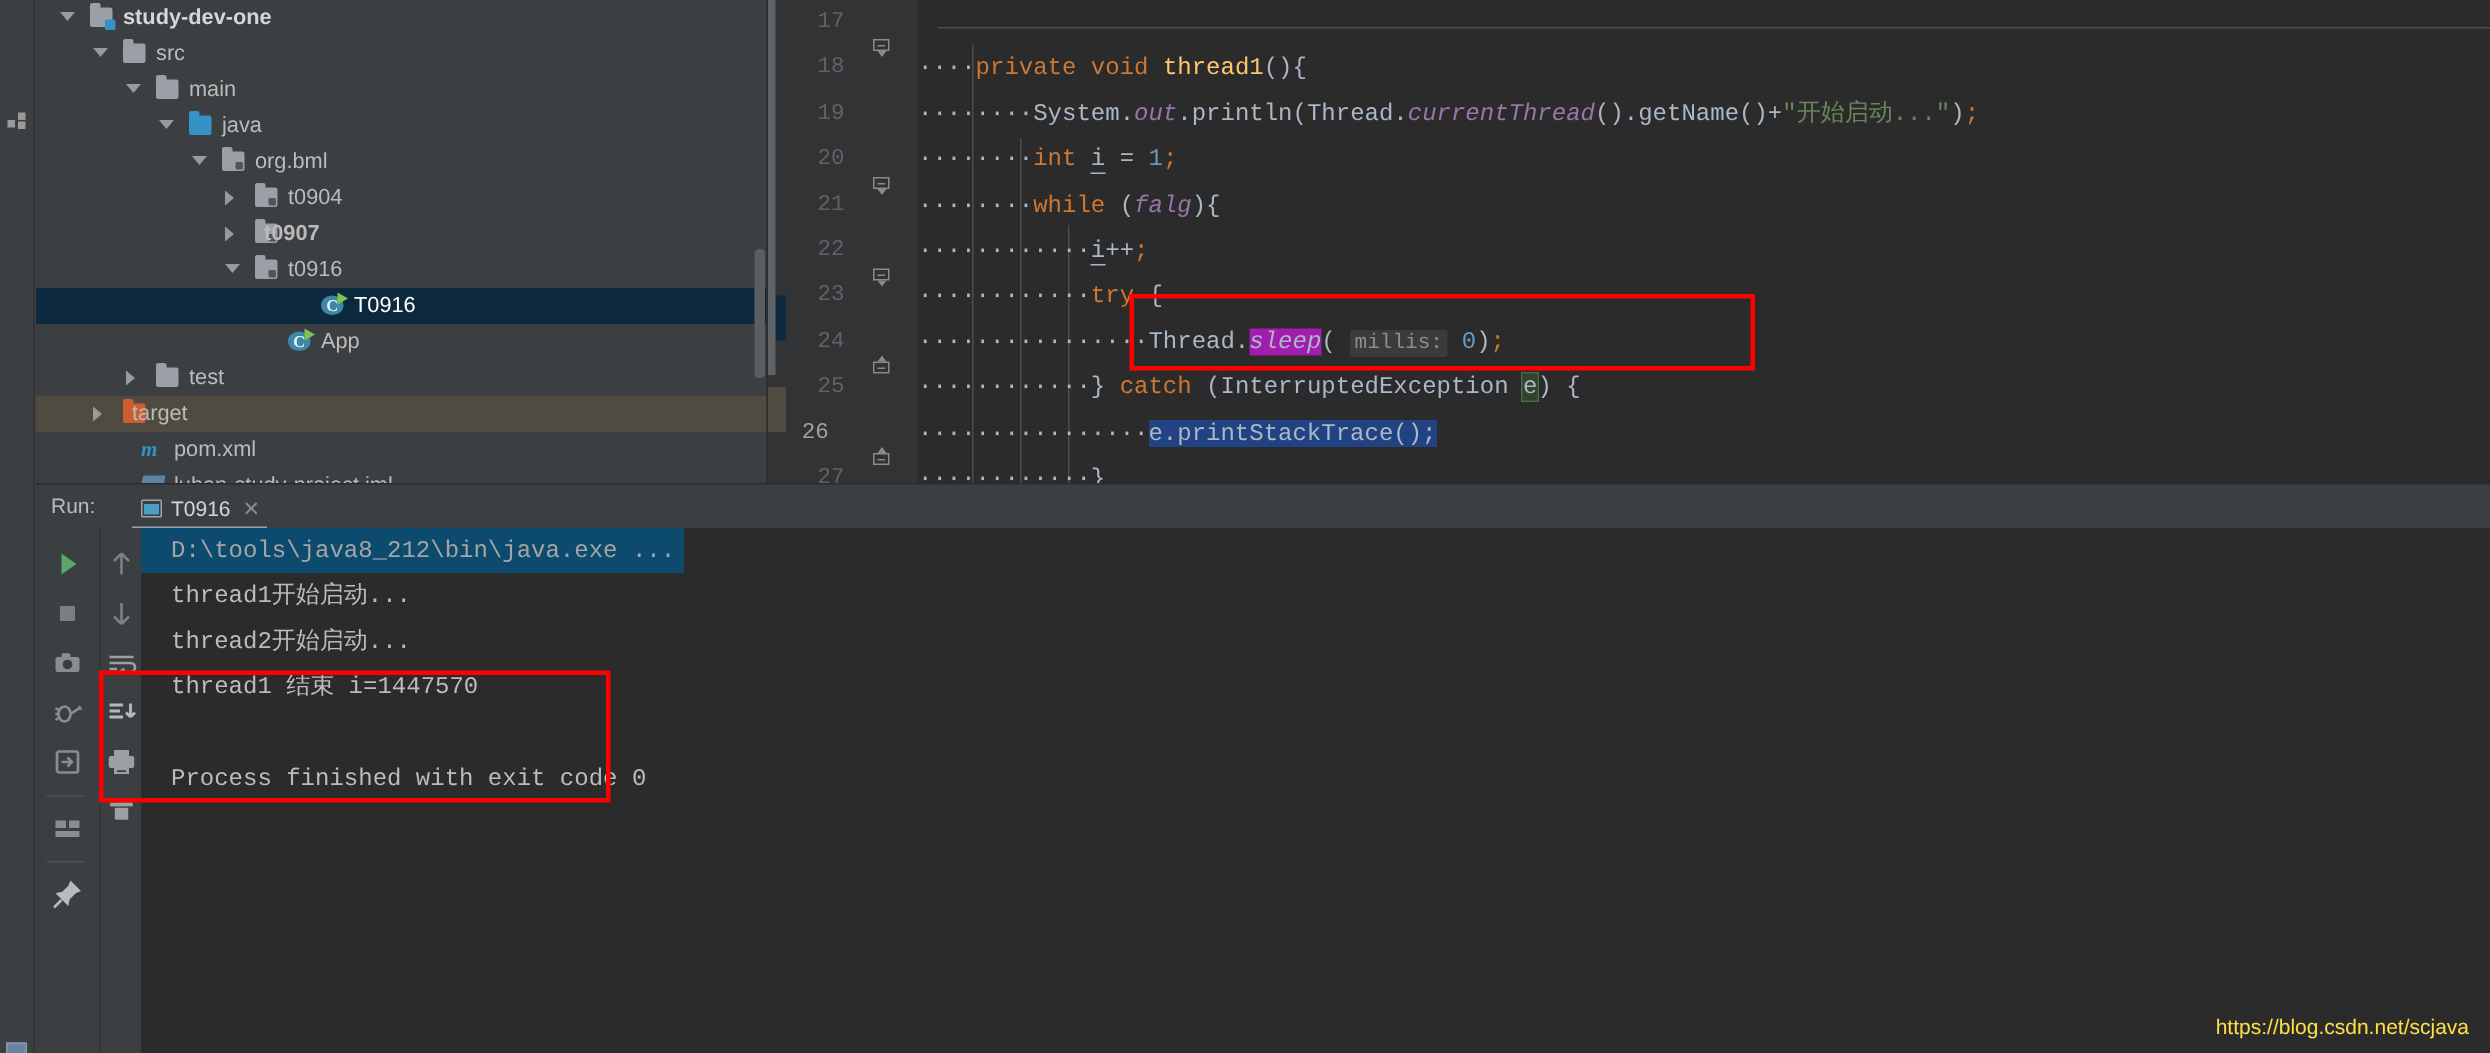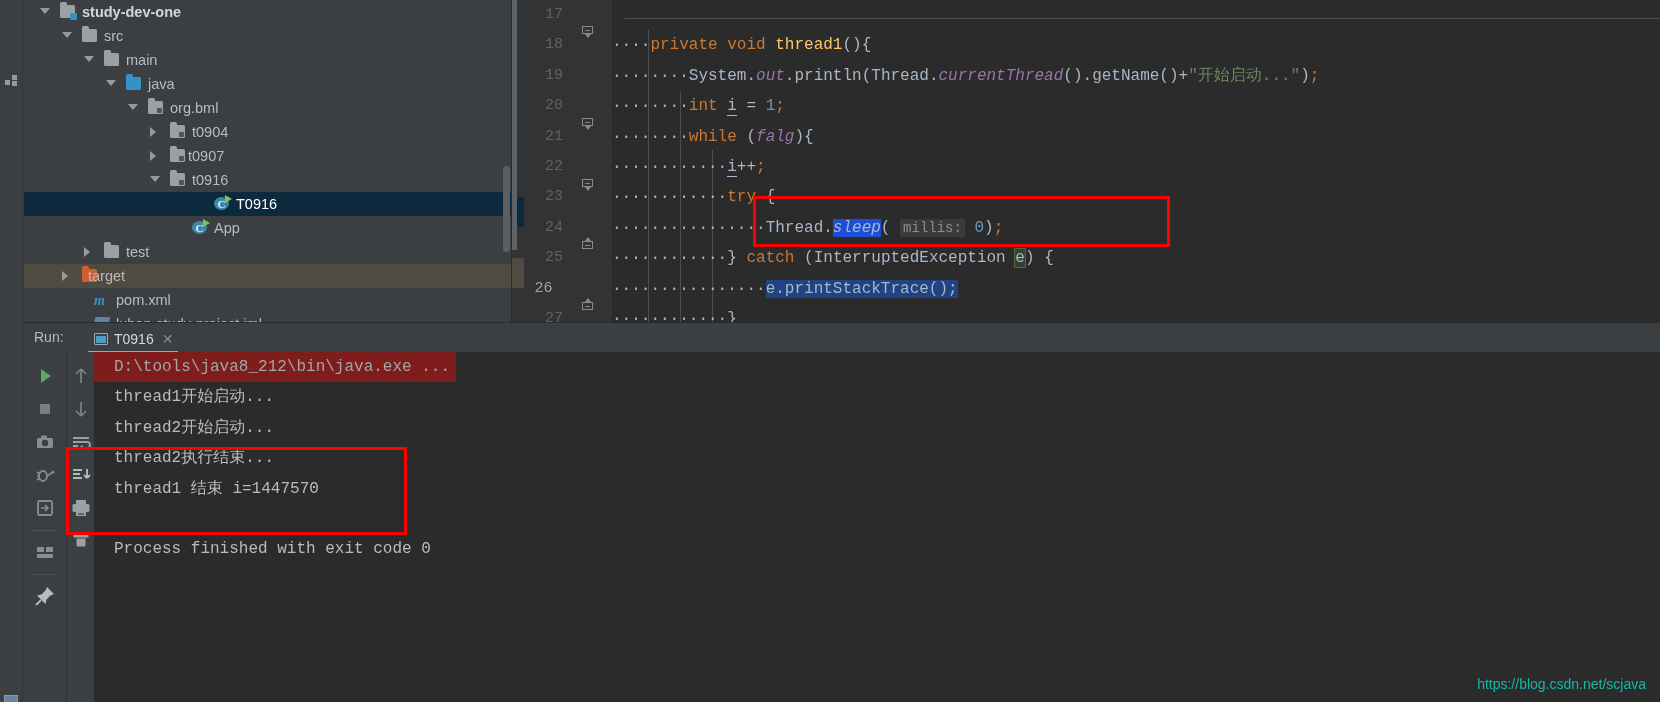--- a/index.html
+++ b/index.html
@@ -177,21 +177,21 @@
   .kw   { color:#cc7832; }
   .mth  { color:#ffc66d; }
   .fld  { color:#9876aa; font-style:italic; }
   .stat { color:#9876aa; font-style:italic; }
   .num  { color:#6897bb; }
   .str  { color:#6a8759; }
   .punc { color:#a9b7c6; }
   .semi { color:#cc7832; }
   .ident{ color:#a9b7c6; }
   .var-u{ color:#a9b7c6; border-bottom:1px solid #a9b7c6; }
-  .sleep{ color:#a9b7c6; font-style:italic; background:#1d4ed8; }
+  .sleep{ color:#a9b7c6; font-style:italic; background:#a21caf; }
   .hint {
     color:#8c8c8c; background:#3b3b3b; border-radius:2px;
     padding:1px 3px; font-size:14px;
   }
   .selblue { background:#214283; }
   .greenbox {
     background:#32422f; outline:1px solid #4a6b44;
   }
   
   .ed-sep {
@@ -258,29 +258,29 @@
   .console-out {
     position:absolute; left:70px; top:0; right:0; height:350px;
     background:#2b2b2b;
     font-family:"Liberation Mono", monospace;
   }
   .cline {
     height:30.4px; line-height:30.4px; font-size:16px; color:#bbbbbb;
     padding-left:20px; white-space:pre;
   }
   .cline.cmd {
-    color:#a5a5a5; background:#7f1d1d; display:inline-block;
+    color:#a5a5a5; background:#0c4a6e; display:inline-block;
     padding-right:6px;
   }
   .cline-cmdwrap { height:30.4px; }
 
   
   .watermark {
     position:absolute; right:14px; bottom:10px;
-    font-size:14px; color:#14b8a6; font-family:"Liberation Sans", sans-serif;
+    font-size:14px; color:#fde047; font-family:"Liberation Sans", sans-serif;
   }
 
   
   svg { display:block; }
 </style>
 </head>
 <body>
 
 <div id="root">
 
@@ -328,21 +328,21 @@
         <span class="ic folder" style="left: 146px;">
           <i class="dot"></i>
         </span>
         <span class="lbl" style="left: 168px;">t0904</span>
       </div>
       <div class="tree-row">
         <span class="arrow right" style="left: 126px;"></span>
         <span class="ic folder" style="left: 146px;">
           <i class="dot"></i>
         </span>
-        <span class="lbl" style="left: 164px;">t0907</span>
+        <span class="lbl" style="left: 152px; font-weight: bold;">t0907</span>
       </div>
       <div class="tree-row">
         <span class="arrow down" style="left: 126px;"></span>
         <span class="ic folder" style="left: 146px;">
           <i class="dot"></i>
         </span>
         <span class="lbl" style="left: 168px;">t0916</span>
       </div>
       <div class="tree-row sel">
         <span class="ic clsicon" style="left: 190px;">C</span>
@@ -555,21 +555,20 @@
           </svg>
         </div>
       </div>
 
       <div class="console-out">
         <div class="cline-cmdwrap">
           <span class="cline cmd">D:\tools\java8_212\bin\java.exe ...</span>
         </div>
         <div class="cline">thread1开始启动...</div>
         <div class="cline">thread2开始启动...</div>
-        <div class="cline">thread2执行结束...</div>
         <div class="cline">thread1 结束 i=1447570</div>
         <div class="cline" style="margin-top:30.4px;">Process finished with exit code 0</div>
 
         <div class="watermark">https://blog.csdn.net/scjava</div>
       </div>
     </div>
   </div>
 
   <div class="redbox" style="left:66px; top:447px; width:341px; height:88px;"></div>
 

